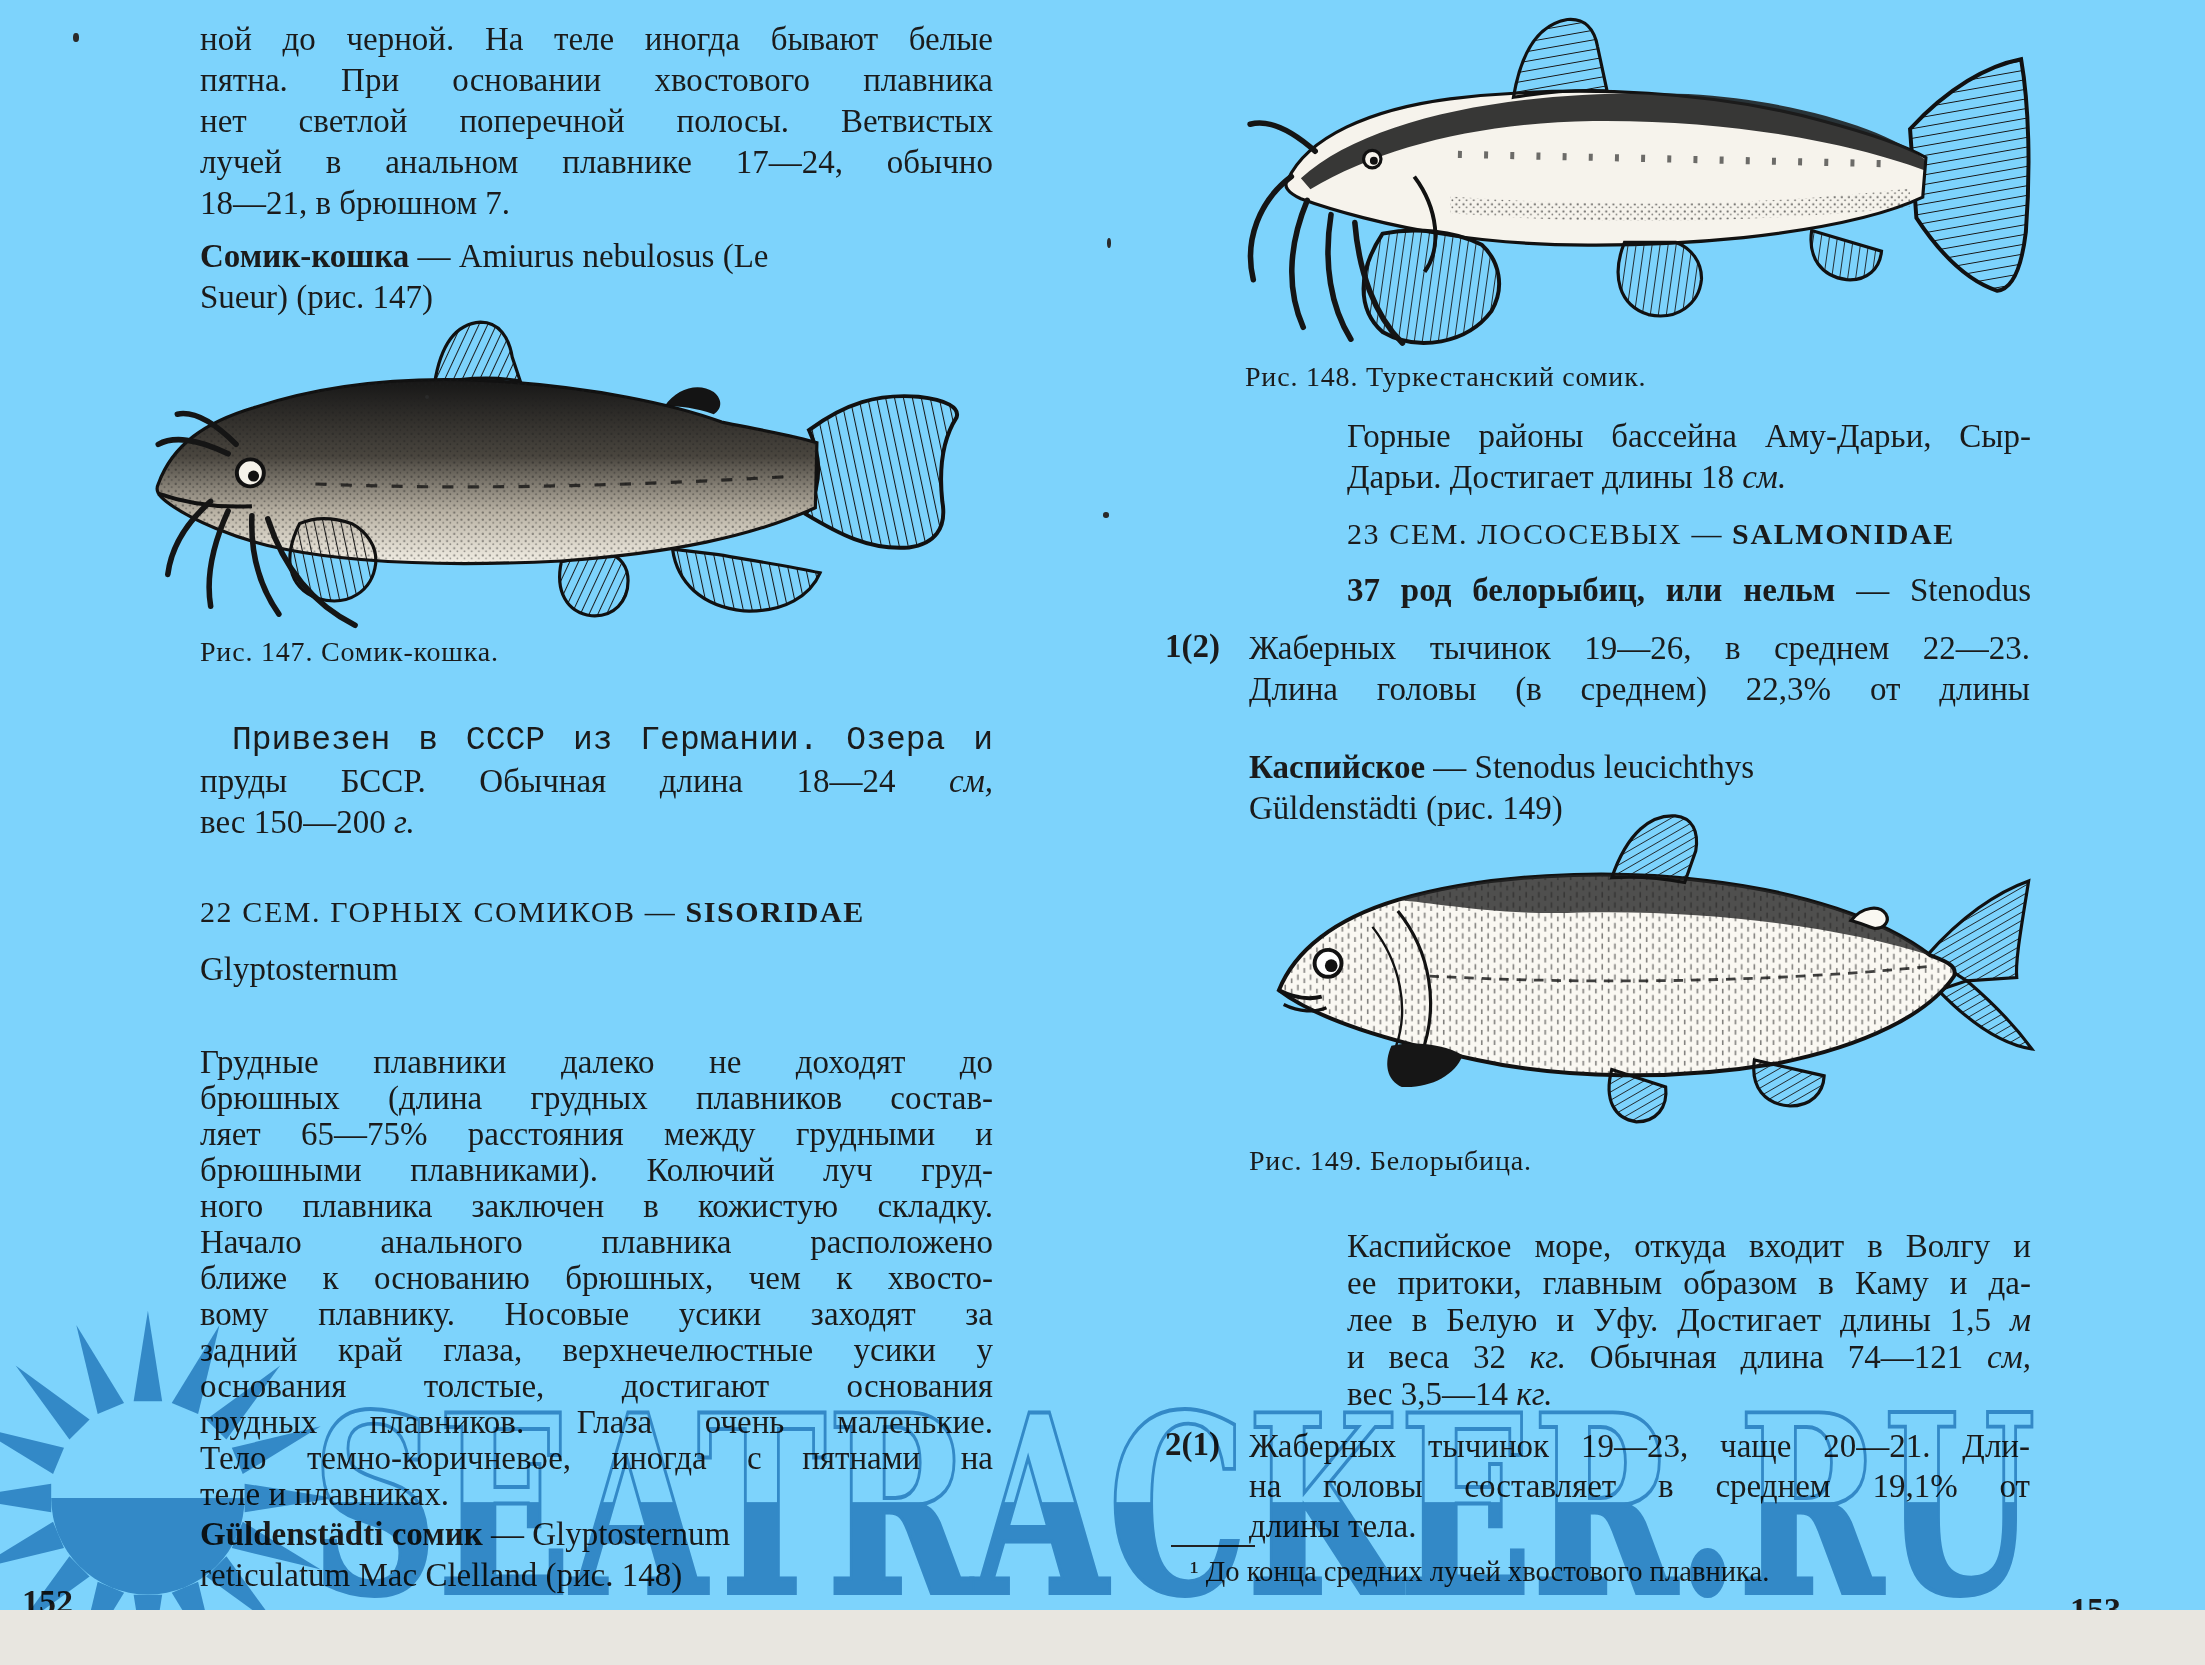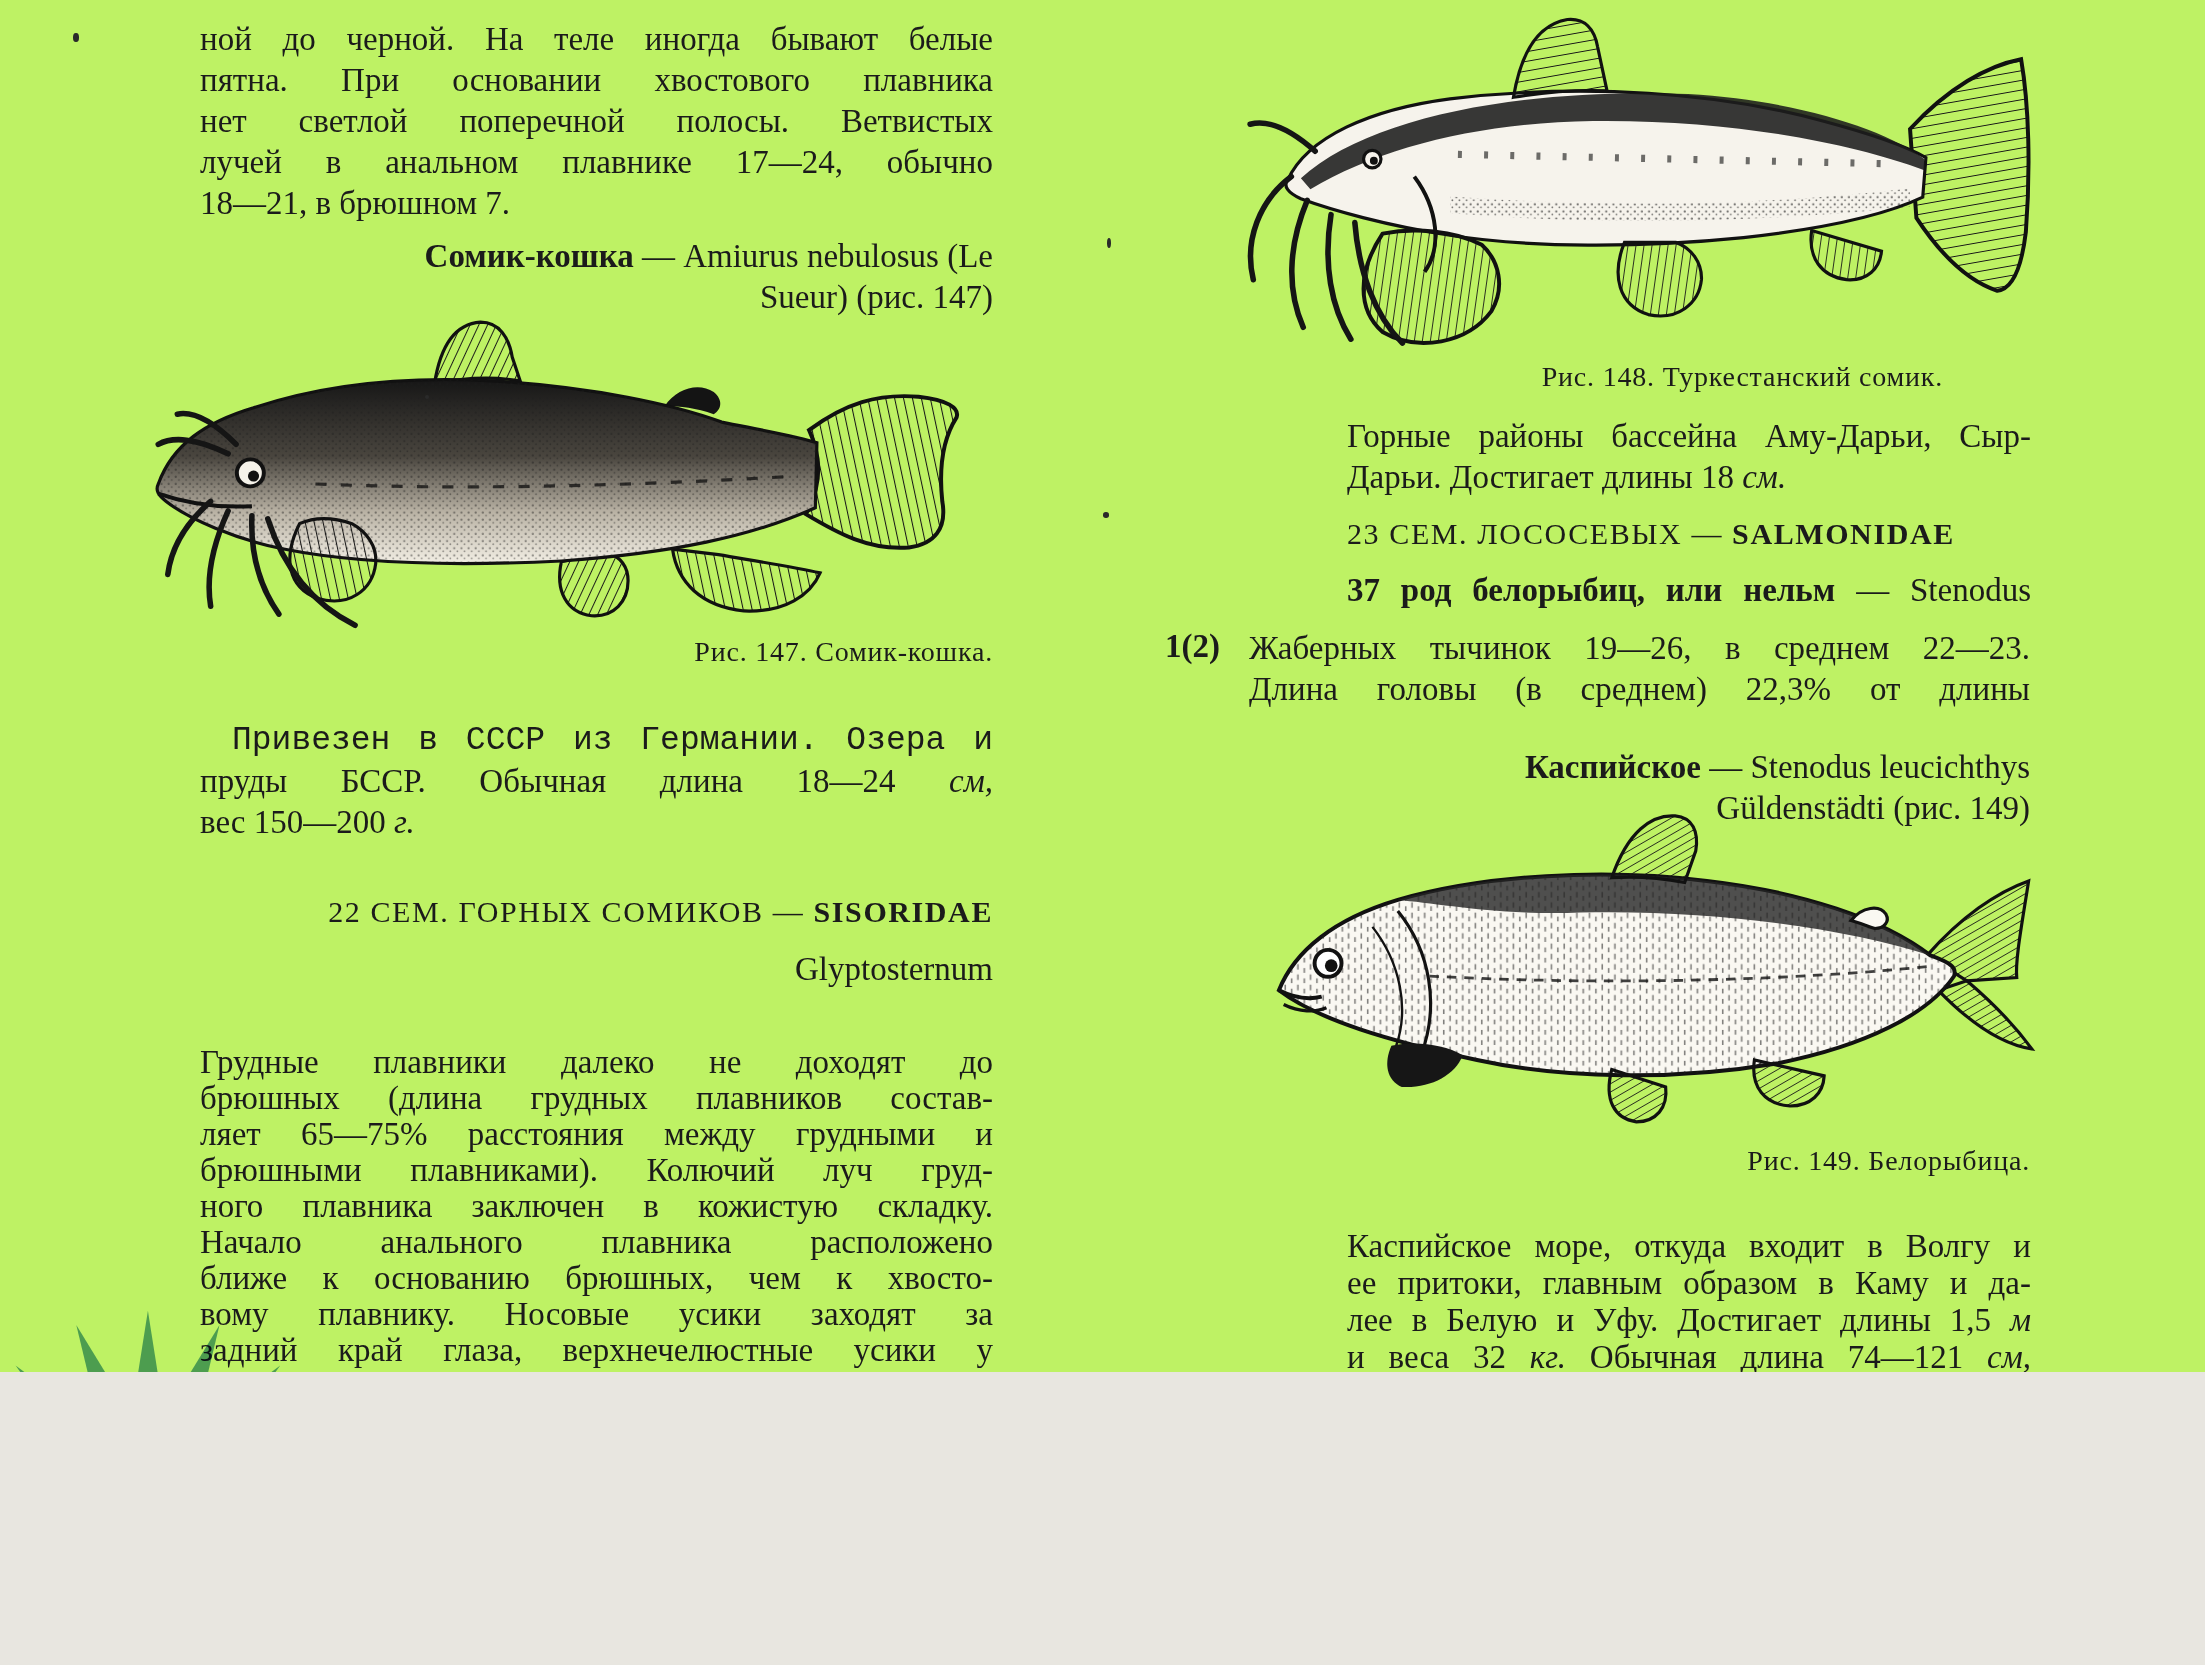--- a/index.html
+++ b/index.html
@@ -1,23 +1,23 @@
 <!DOCTYPE html>
 <html style="font-size:12.7px"><head>
 <meta charset="utf-8">
 <style>
   html,body{margin:0;padding:0;}
   body{width:2205px;height:1666px;font-family:"Liberation Serif","DejaVu Serif",serif;background:#e8e6e0;}
-  #page{position:relative;width:2205px;height:1372px;background:#bef264;overflow:hidden;color:#1b1b1b;}
+  #page{position:relative;width:2205px;height:1610px;background:#7dd3fc;overflow:hidden;color:#1b1b1b;}
   .t{position:absolute;}
   .body42{font-size:33px;line-height:41px;}
   .body41{font-size:33px;line-height:36px;}
   .jl{text-align:justify;text-align-last:justify;}
   .jlast{text-align:justify;text-align-last:left;}
-  .center{text-align:right;}
+  .center{text-align:left;}
   .b{font-weight:bold;}
   .i{font-style:italic;}
   .caption{font-size:28px;letter-spacing:0.8px;}
   .heading{font-size:33px;line-height:41px;}
   .fam{font-size:30px;letter-spacing:1.6px;}
   .keynum{font-size:33px;font-weight:bold;}
   .pageno{font-size:34px;font-weight:bold;}
   .indent1{text-indent:32px;font-family:Liberation Mono, monospace;}
   .speck{position:absolute;background:#2a2a2a;border-radius:50%;}
   #watermark{position:absolute;left:0;top:1222px;mix-blend-mode:multiply;opacity:.93;}

